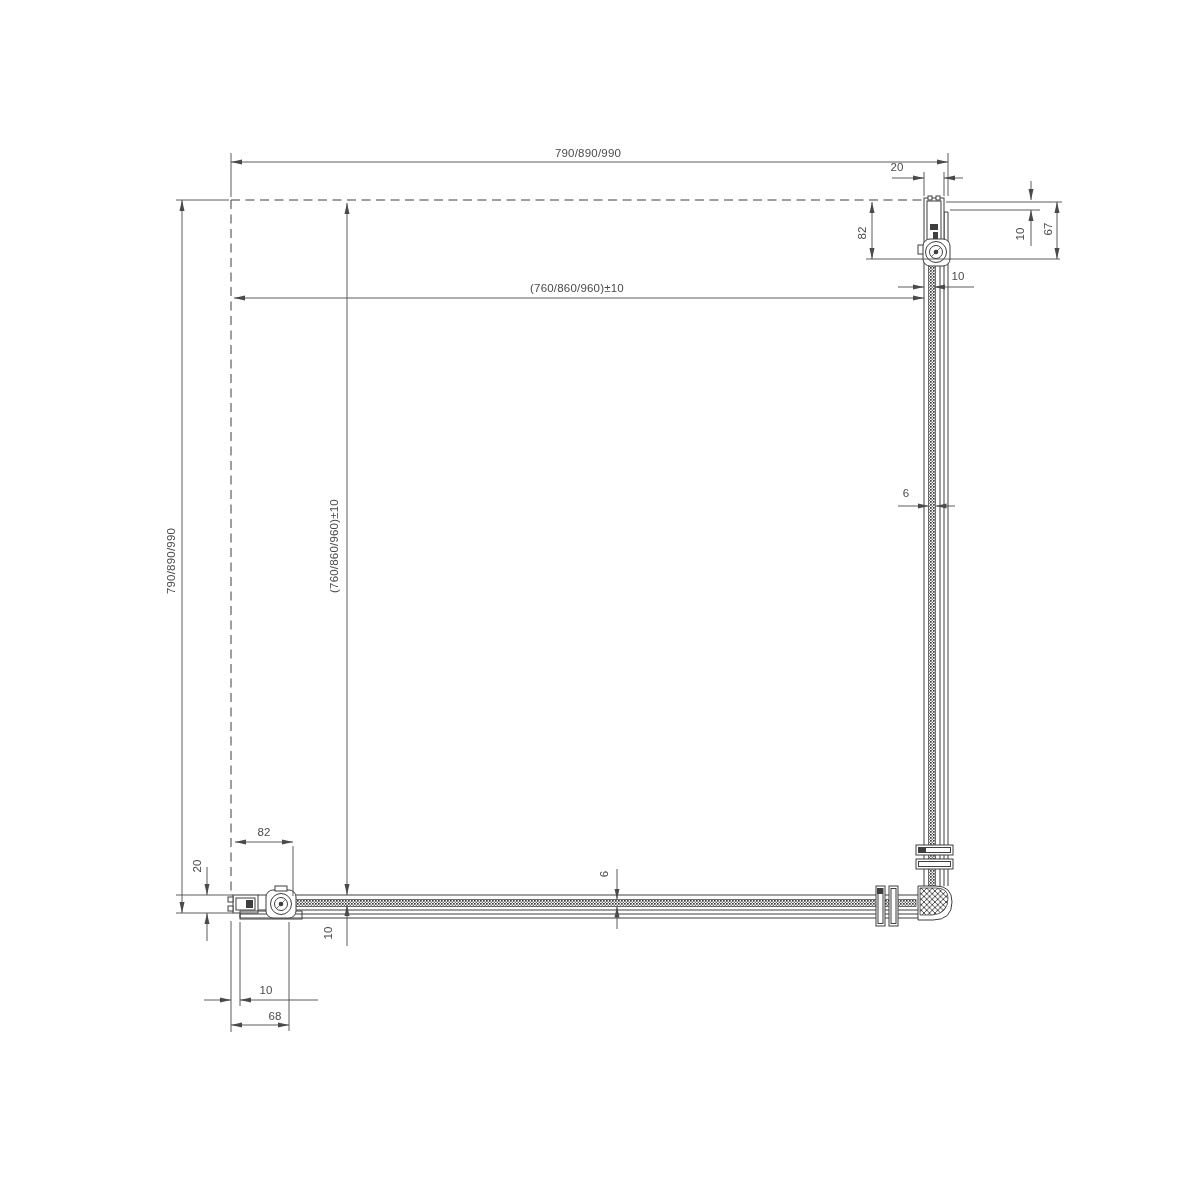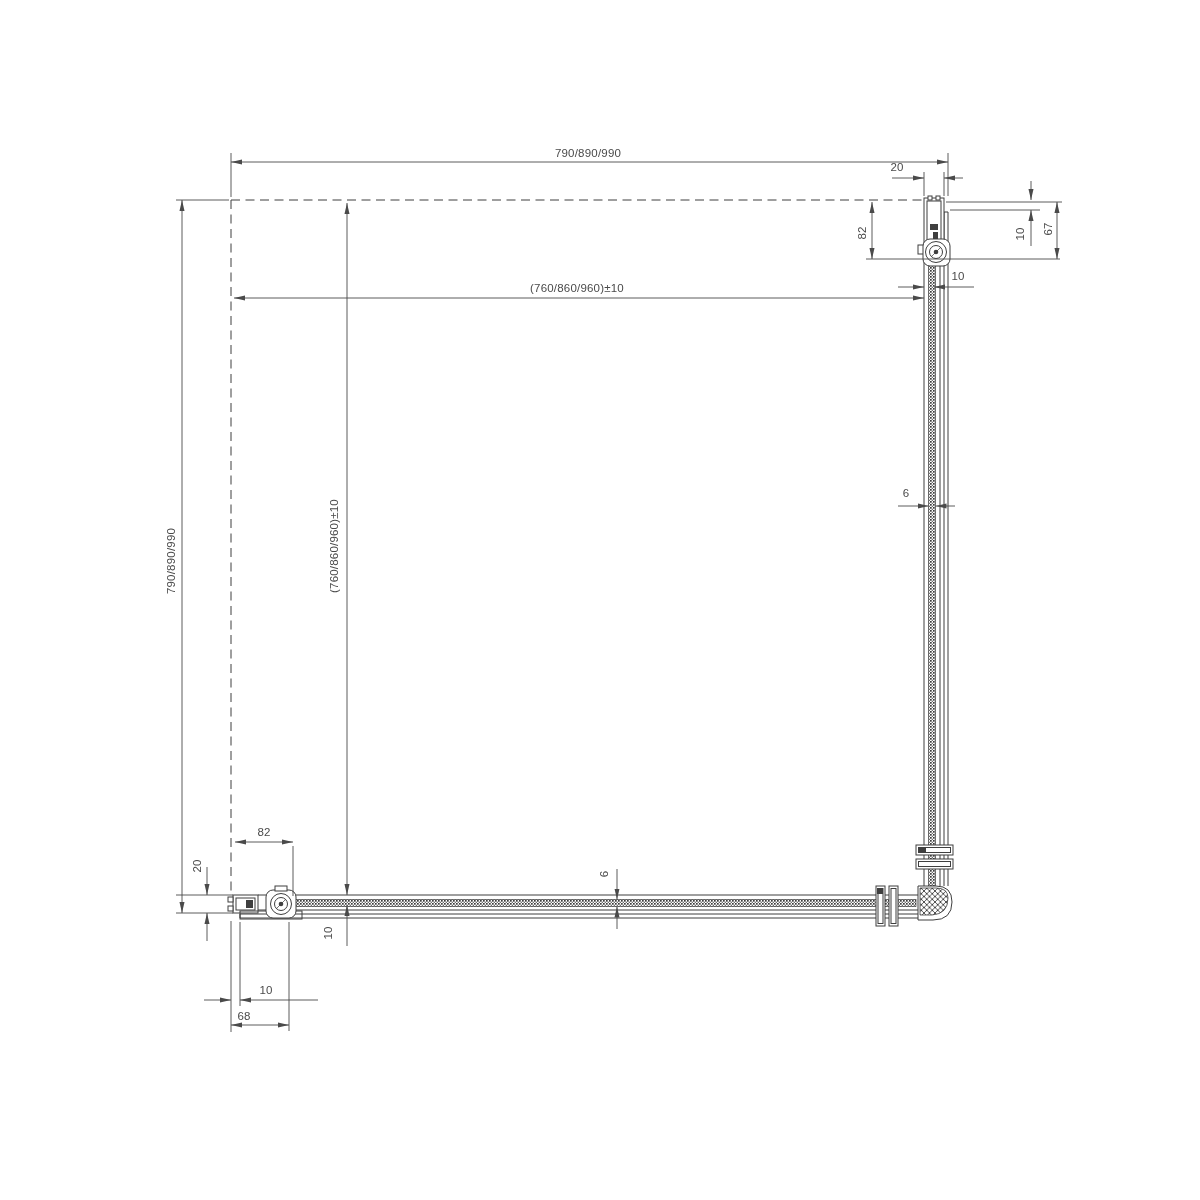--- a/index.html
+++ b/index.html
@@ -217,16 +217,16 @@
     <div class="lbl rot" style="left:863px;top:233px;">82</div>
     <div class="lbl rot" style="left:1021px;top:234px;">10</div>
     <div class="lbl rot" style="left:1049px;top:229px;">67</div>
     <div class="lbl" style="left:958px;top:277px;">10</div>
     <div class="lbl" style="left:906px;top:494px;">6</div>
     <div class="lbl rot" style="left:605px;top:874px;">6</div>
     <div class="lbl" style="left:264px;top:833px;">82</div>
     <div class="lbl rot" style="left:198px;top:866px;">20</div>
     <div class="lbl rot" style="left:329px;top:933px;">10</div>
     <div class="lbl" style="left:266px;top:991px;">10</div>
-    <div class="lbl" style="left:244px;top:1017px;">68</div>
+    <div class="lbl" style="left:275px;top:1017px;">68</div>
   </div>
 
 </div>
 
 </body></html>

